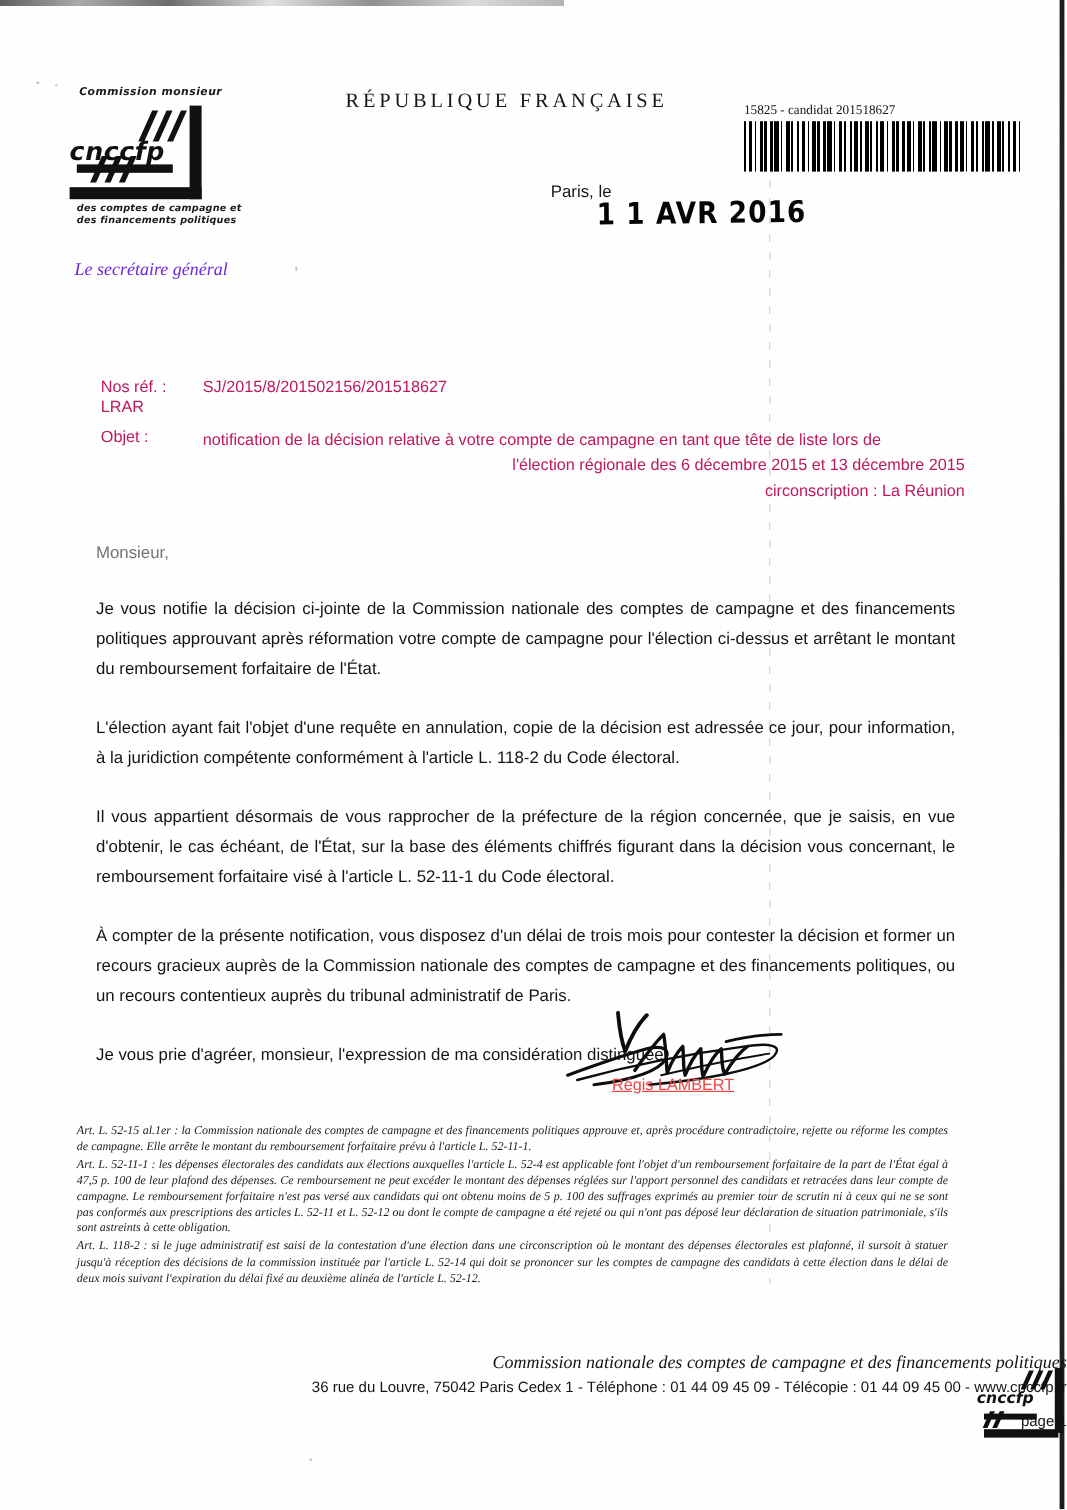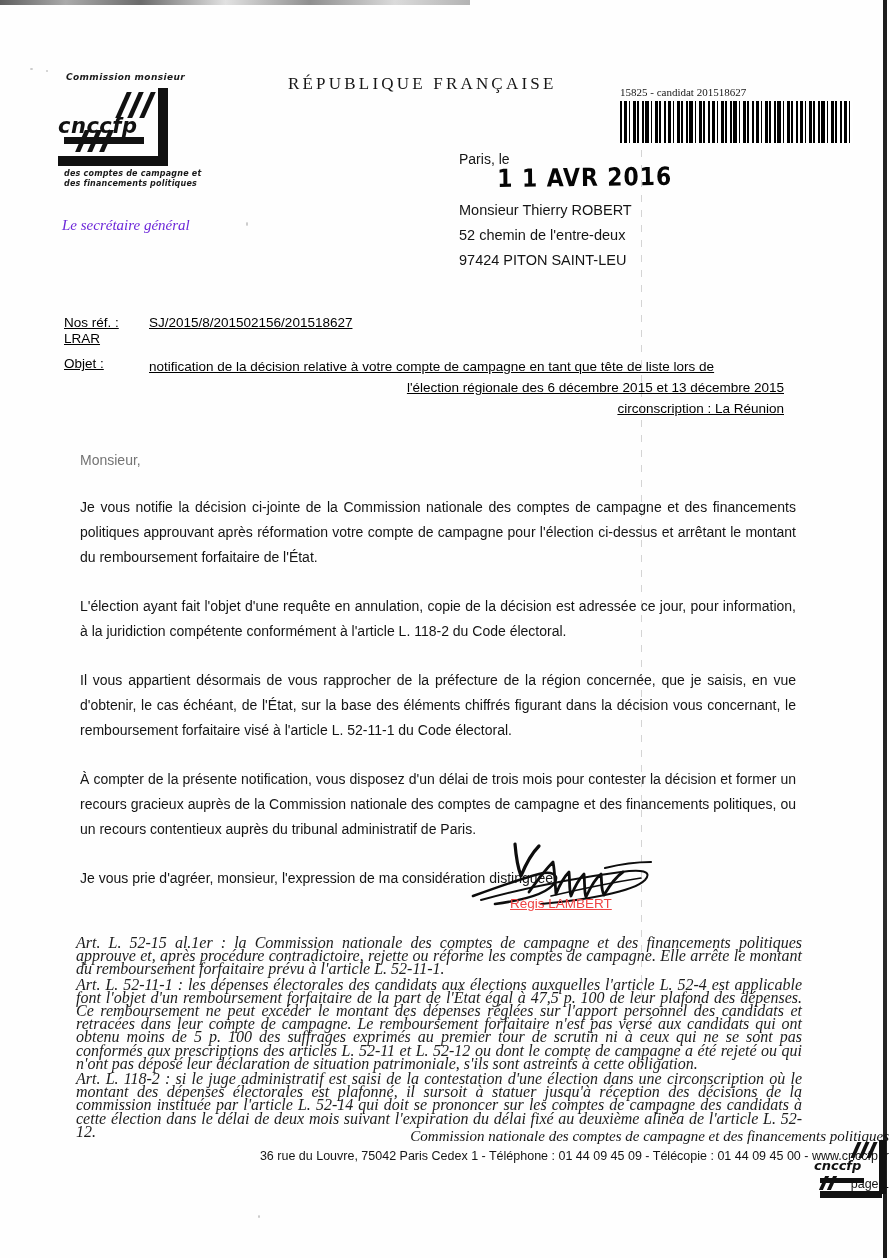--- a/index.html
+++ b/index.html
@@ -177,25 +177,24 @@
     position: absolute;
     left: 459px; top: 198px;
     font-size: 14.5px;
     line-height: 25px;
     color: #141414;
   }
 
   
   .refs {
     position: absolute;
-    left: 64px; top: 315px;
+    left: 84px; top: 315px;
     width: 720px;
     font-size: 13.5px;
-    color: #000000;
-    text-decoration: underline;
+    color: #be185d;
   }
   .ref-row { display: flex; margin-bottom: 1px; }
   .ref-label { width: 85px; flex: 0 0 85px; }
   .ref-value { flex: 1; }
   .objet-row { display: flex; margin-top: 10px; }
   .objet-text {
     flex: 1;
     line-height: 21px;
     text-align: justify;
   }
@@ -232,25 +231,25 @@
     position: absolute;
     left: 55px; top: 58px;
     font-size: 13.5px;
     color: #ef4444;
     text-decoration: underline;
   }
 
   
   .legal {
     position: absolute;
-    left: 76px; top: 936px;
+    left: 64px; top: 936px;
     width: 726px;
     font-family: "Liberation Serif", serif;
     font-style: italic;
-    font-size: 16px;
+    font-size: 10px;
     line-height: 13.2px;
     color: #1c1c1c;
     text-align: justify;
   }
   .legal p { margin: 0 0 2px 0; }
 
   
   .footer {
     position: absolute;
     left: 0; top: 1128px;
@@ -338,25 +337,20 @@
   <div class="republique">RÉPUBLIQUE FRANÇAISE</div>
 
   <div class="barcode-block">
     <div class="barcode-caption">15825 - candidat 201518627</div>
     <div class="barcode-bars"></div>
   </div>
 
   <div class="paris-le">Paris, le</div>
   <div class="date-stamp">1 1 AVR 2016</div>
 
-  <div class="recipient">
-    <div>Monsieur Thierry ROBERT</div>
-    <div>52 chemin de l'entre-deux</div>
-    <div>97424 PITON SAINT-LEU</div>
-  </div>
 
   <div class="refs">
     <div class="ref-row">
       <div class="ref-label">Nos réf. :</div>
       <div class="ref-value">SJ/2015/8/201502156/201518627</div>
     </div>
     <div class="ref-row">
       <div class="ref-label">LRAR</div>
       <div class="ref-value"></div>
     </div>

